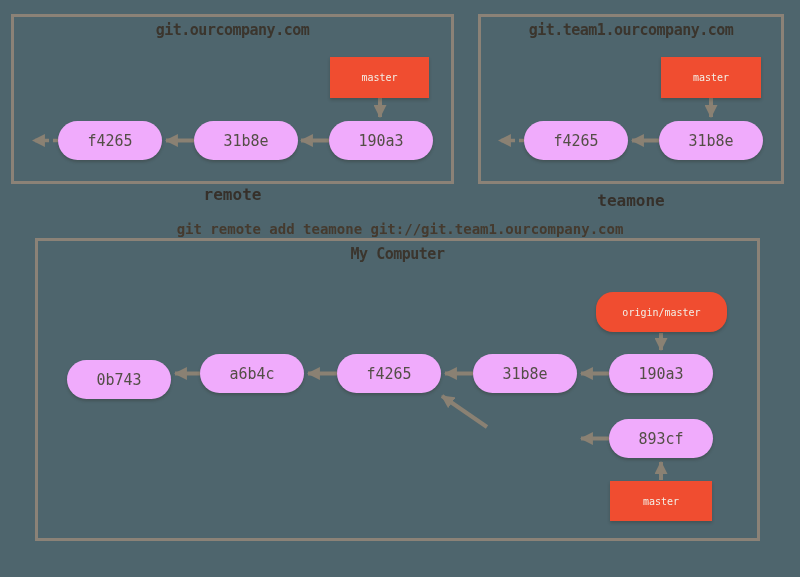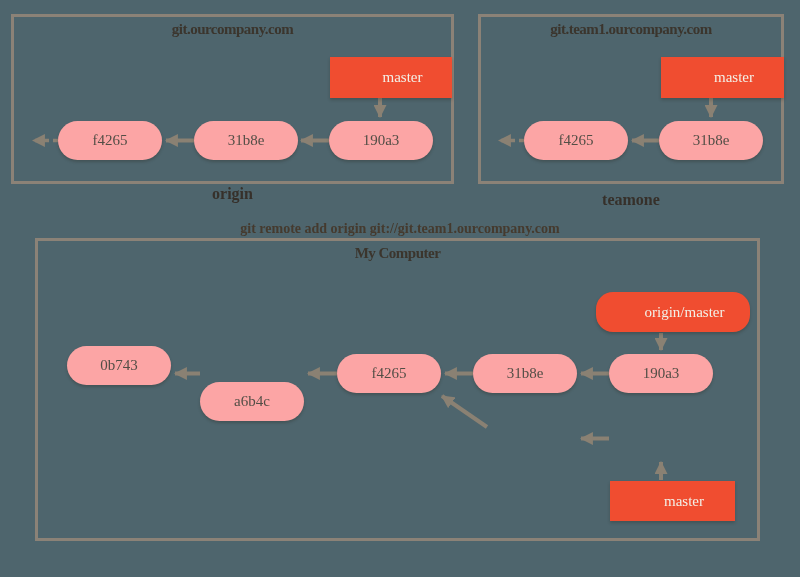--- a/index.html
+++ b/index.html
@@ -3,54 +3,53 @@
 <meta charset="utf-8">
 <style>
   html,body{margin:0;padding:0;}
   body{
     width:800px;height:577px;
     background:#4E656D;
     font-family:"DejaVu Sans Mono","Liberation Mono",monospace;
     position:relative;
     overflow:hidden;
   }
-  .stage{position:absolute;left:0;top:0;width:800px;height:577px;font-family:Liberation Serif, serif;}
+  .stage{position:absolute;left:0;top:0;width:800px;height:577px;}
   svg.arrows{position:absolute;left:0;top:0;width:800px;height:577px;z-index:1;}
   .group-box{
     position:absolute;
     border:3px solid #8B8277;
     box-sizing:border-box;
     z-index:0;
   }
   .box-title{
     position:absolute;left:0;right:0;top:4px;
     text-align:center;
     font-size:15px;font-weight:bold;
     color:#3B352D;
     letter-spacing:-0.5px;
   }
   .commit{
     position:absolute;
     width:104px;height:39px;
-    background:#fca5a5;
+    background:#f0abfc;
     border-radius:20px;
     display:flex;align-items:center;justify-content:center;
     font-size:15px;color:#534E46;
     box-shadow:0 2px 3px rgba(40,38,30,0.28);
     z-index:2;
     text-align:right;
   }
   .ref{
     position:absolute;
     background:#F04D30;
     display:flex;align-items:center;justify-content:center;
-    font-size:15px;color:#F3F0E7;
+    font-size:10px;color:#F3F0E7;
     box-shadow:0 2px 3px rgba(40,38,30,0.28);
     z-index:2;
-    padding-left:23px;
   }
   .remote-label{
     position:absolute;
     text-align:center;
     font-size:16px;font-weight:bold;
     color:#36302A;
     z-index:2;
   }
   .command-line{
     position:absolute;left:0;width:800px;top:221px;
@@ -91,36 +90,37 @@
     <line x1="661" y1="480" x2="661" y2="462" stroke="#8A8173" stroke-width="4" marker-end="url(#ah)"></line>
   </svg>
 
   <div class="group-box" style="left:11px;top:14px;width:443px;height:170px;">
     <div class="box-title">git.ourcompany.com</div>
   </div>
   <div class="commit" style="left:58px;top:121px;">f4265</div>
   <div class="commit" style="left:194px;top:121px;">31b8e</div>
   <div class="commit" style="left:329px;top:121px;">190a3</div>
   <div class="ref" style="left:330px;top:57px;width:99px;height:41px;">master</div>
-  <div class="remote-label" style="left:11px;top:185px;width:443px;">origin</div>
+  <div class="remote-label" style="left:11px;top:185px;width:443px;">remote</div>
 
   <div class="group-box" style="left:478px;top:14px;width:306px;height:170px;">
     <div class="box-title">git.team1.ourcompany.com</div>
   </div>
   <div class="commit" style="left:524px;top:121px;">f4265</div>
   <div class="commit" style="left:659px;top:121px;">31b8e</div>
   <div class="ref" style="left:661px;top:57px;width:100px;height:41px;">master</div>
   <div class="remote-label" style="left:478px;top:191px;width:306px;">teamone</div>
 
-  <div class="command-line">git remote add origin git://git.team1.ourcompany.com</div>
+  <div class="command-line">git remote add teamone git://git.team1.ourcompany.com</div>
 
   <div class="group-box" style="left:35px;top:238px;width:725px;height:303px;">
     <div class="box-title">My Computer</div>
   </div>
-  <div class="commit" style="left:67px;top:346px;">0b743</div>
-  <div class="commit" style="left:200px;top:354px;margin-top:28px;">a6b4c</div>
+  <div class="commit" style="left:67px;top:360px;">0b743</div>
+  <div class="commit" style="left:200px;top:354px;">a6b4c</div>
   <div class="commit" style="left:337px;top:354px;">f4265</div>
   <div class="commit" style="left:473px;top:354px;">31b8e</div>
   <div class="commit" style="left:609px;top:354px;">190a3</div>
+  <div class="commit" style="left:609px;top:419px;">893cf</div>
   <div class="ref" style="left:596px;top:292px;width:131px;height:40px;border-radius:17px;">origin/master</div>
   <div class="ref" style="left:610px;top:481px;width:102px;height:40px;">master</div>
 
 </div>
 
 </body></html>

